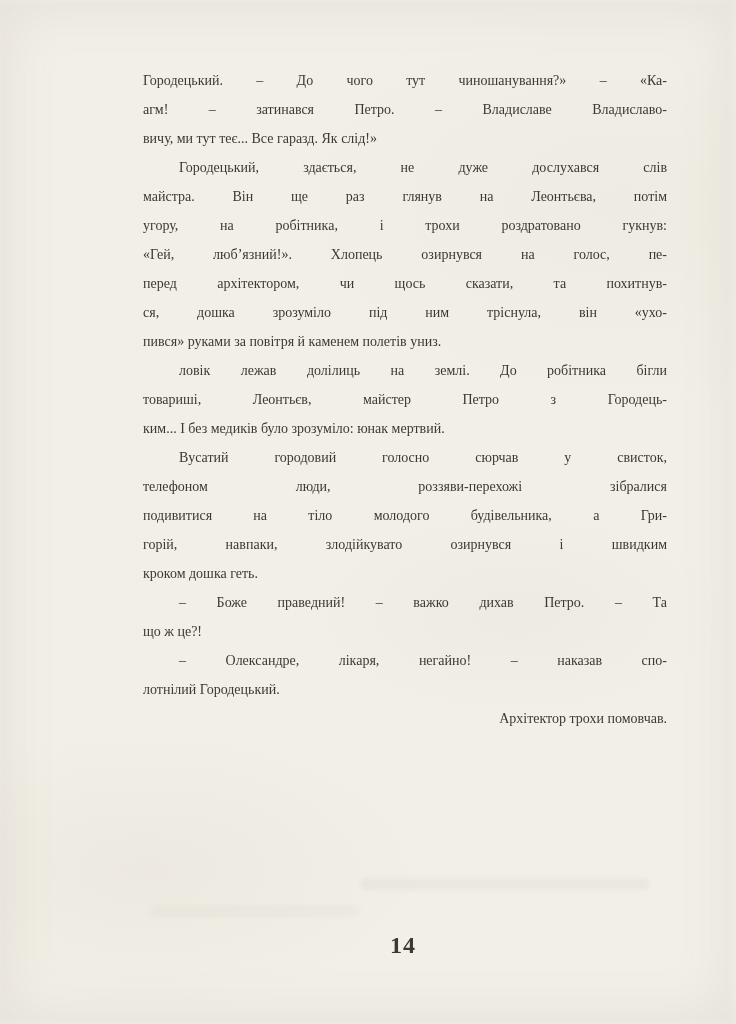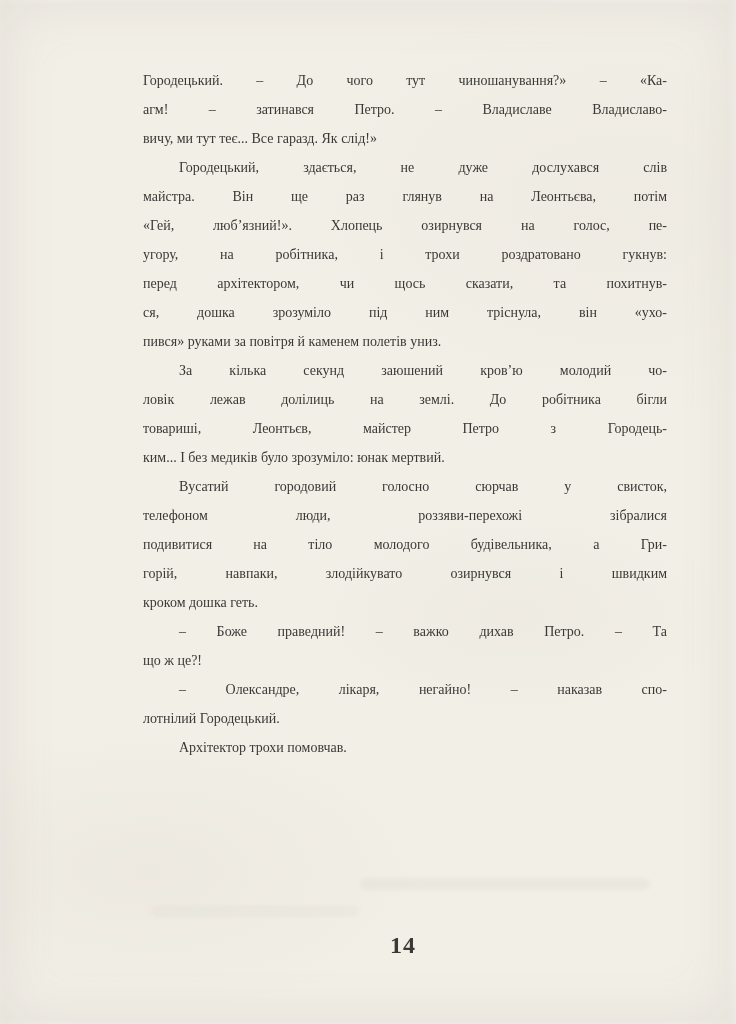--- a/index.html
+++ b/index.html
@@ -44,20 +44,21 @@
     white-space: nowrap;
     text-align: left;
   }
   .line.j {
     white-space: normal;
     text-align: justify;
     text-align-last: justify;
   }
   .para.indent .line:first-child {
     text-indent: 36px;
+    text-align: right;
   }
   .page-number {
     position: absolute;
     left: 141px;
     width: 524px;
     top: 932px;
     text-align: center;
     font-size: 24px;
     font-weight: bold;
     letter-spacing: 1px;
@@ -82,28 +83,27 @@
 <div class="page">
   <div class="text-block">
       <div class="para">
         <div class="line j">Городецький. – До чого тут чиношанування?» – «Ка-</div>
         <div class="line j">агм! – затинався Петро. – Владиславе Владиславо-</div>
         <div class="line">вичу, ми тут теє... Все гаразд. Як слід!»</div>
       </div>
       <div class="para indent">
         <div class="line j">Городецький, здається, не дуже дослухався слів</div>
         <div class="line j">майстра. Він ще раз глянув на Леонтьєва, потім</div>
+        <div class="line j">угору, на робітника, і трохи роздратовано гукнув:</div>
         <div class="line j">«Гей, люб’язний!». Хлопець озирнувся на голос, пе-</div>
-        <div class="line j">угору, на робітника, і трохи роздратовано гукнув:</div>
         <div class="line j">перед архітектором, чи щось сказати, та похитнув-</div>
         <div class="line j">ся, дошка зрозуміло під ним тріснула, він «ухо-</div>
         <div class="line">пився» руками за повітря й каменем полетів униз.</div>
       </div>
       <div class="para indent">
-        <div class="line j">За кілька секунд заюшений кров’ю молодий чо-</div>
         <div class="line j">ловік лежав долілиць на землі. До робітника бігли</div>
         <div class="line j">товариші, Леонтьєв, майстер Петро з Городець-</div>
         <div class="line">ким... І без медиків було зрозуміло: юнак мертвий.</div>
       </div>
       <div class="para indent">
         <div class="line j">Вусатий городовий голосно сюрчав у свисток,</div>
         <div class="line j">телефоном люди, роззяви-перехожі зібралися</div>
         <div class="line j">подивитися на тіло молодого будівельника, а Гри-</div>
         <div class="line j">горій, навпаки, злодійкувато озирнувся і швидким</div>
         <div class="line">кроком дошка геть.</div>

